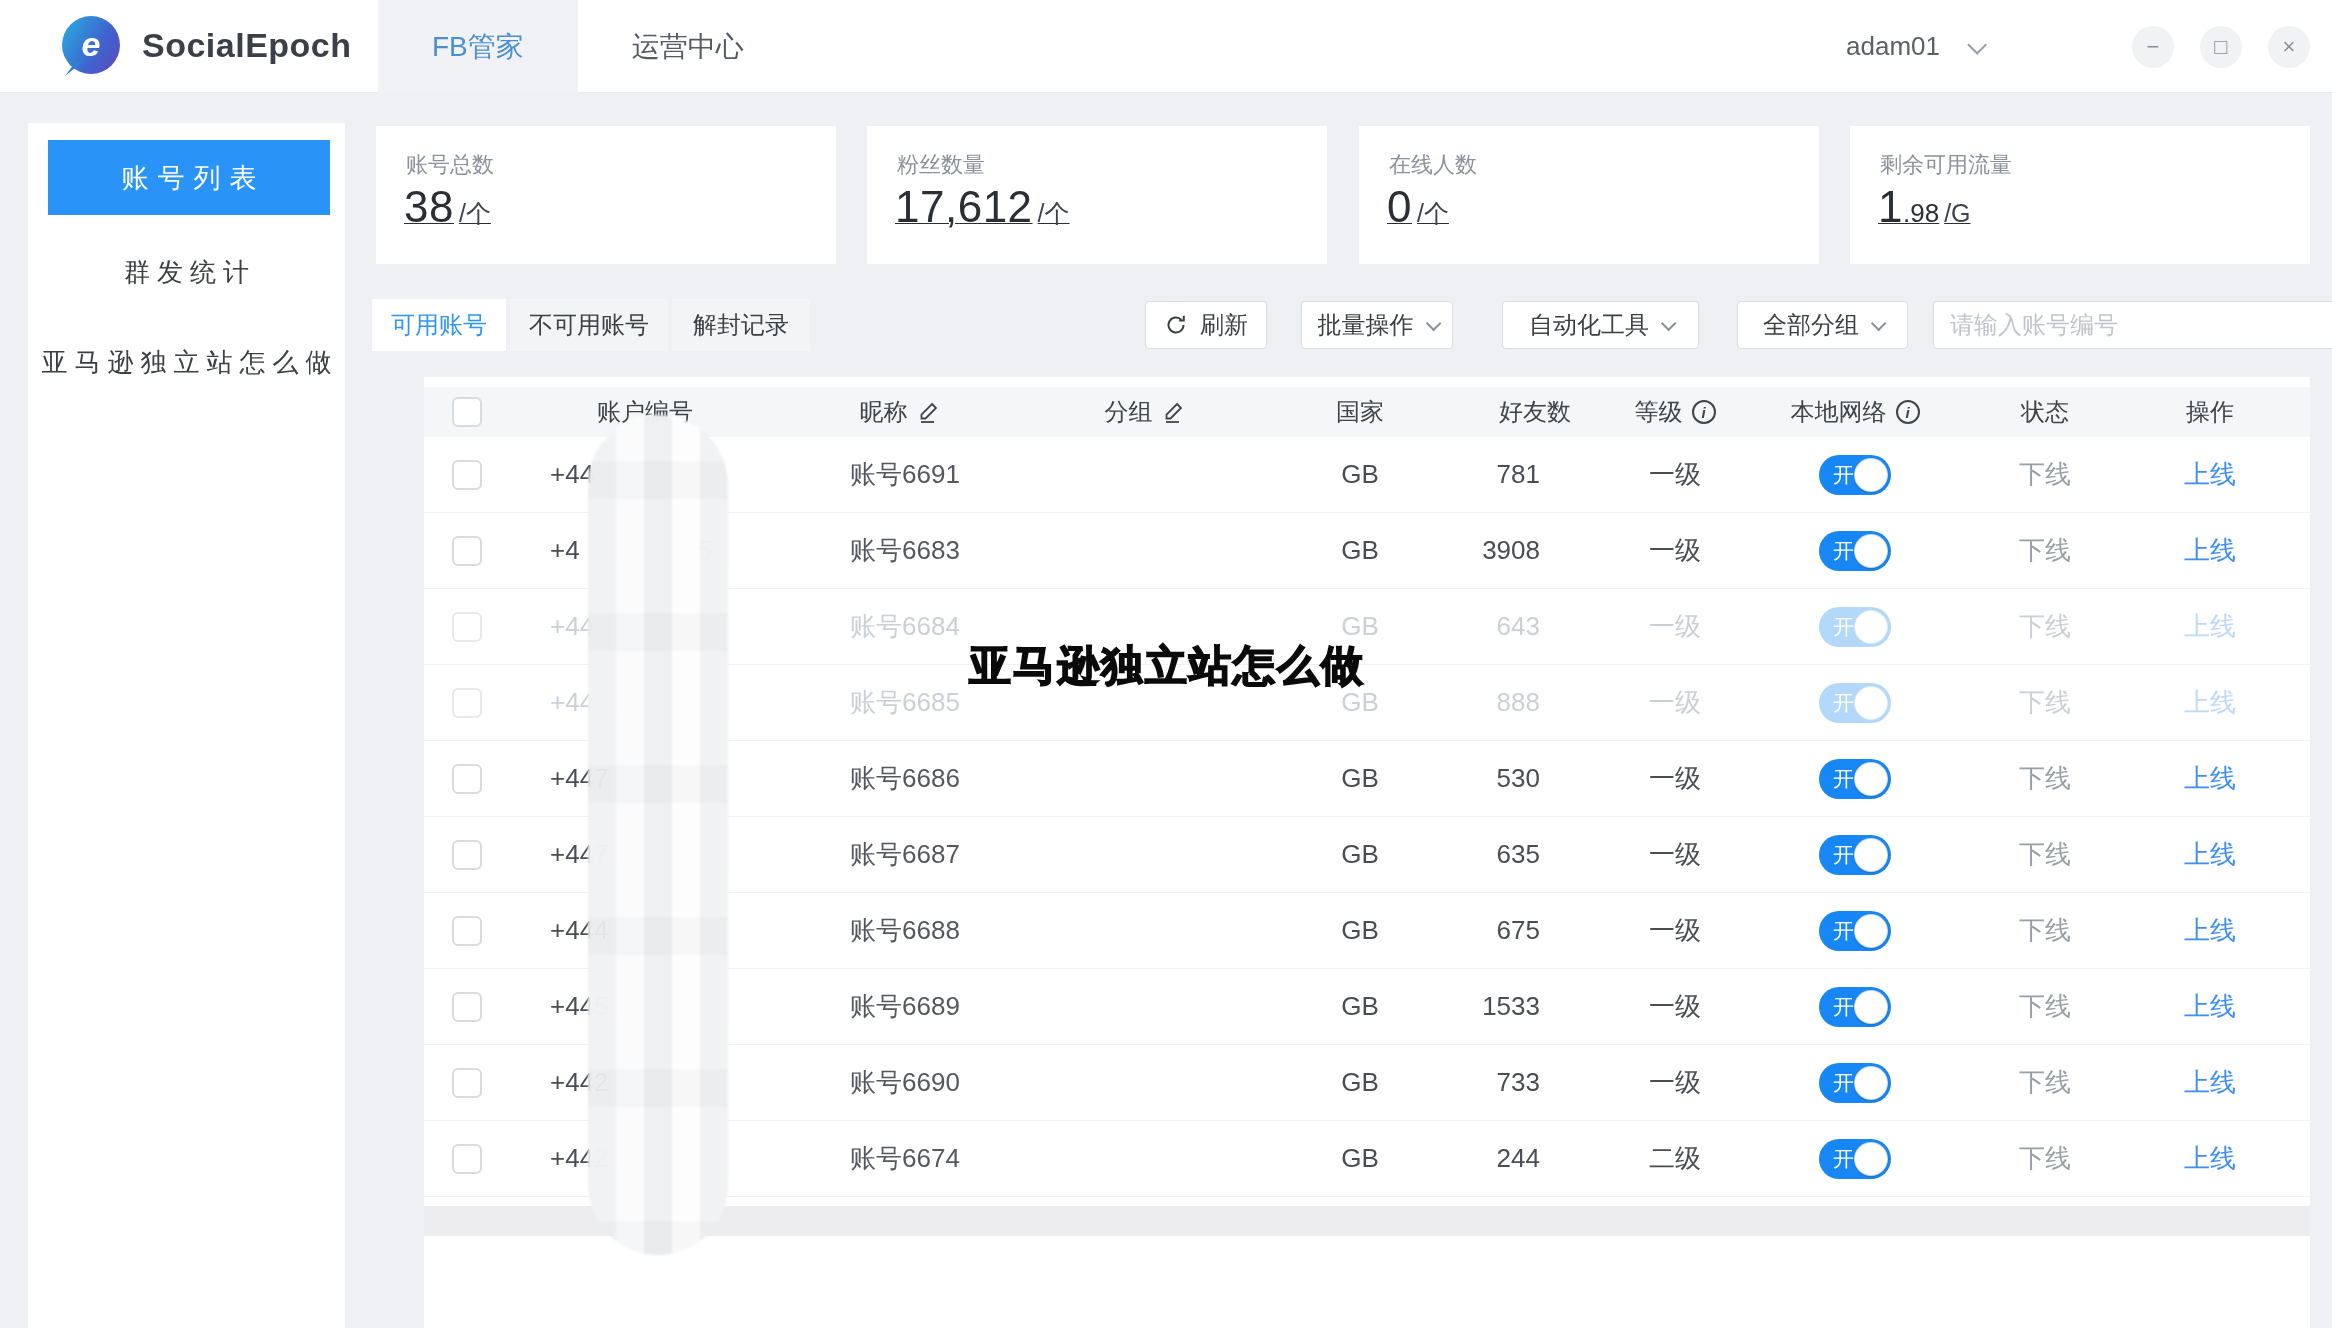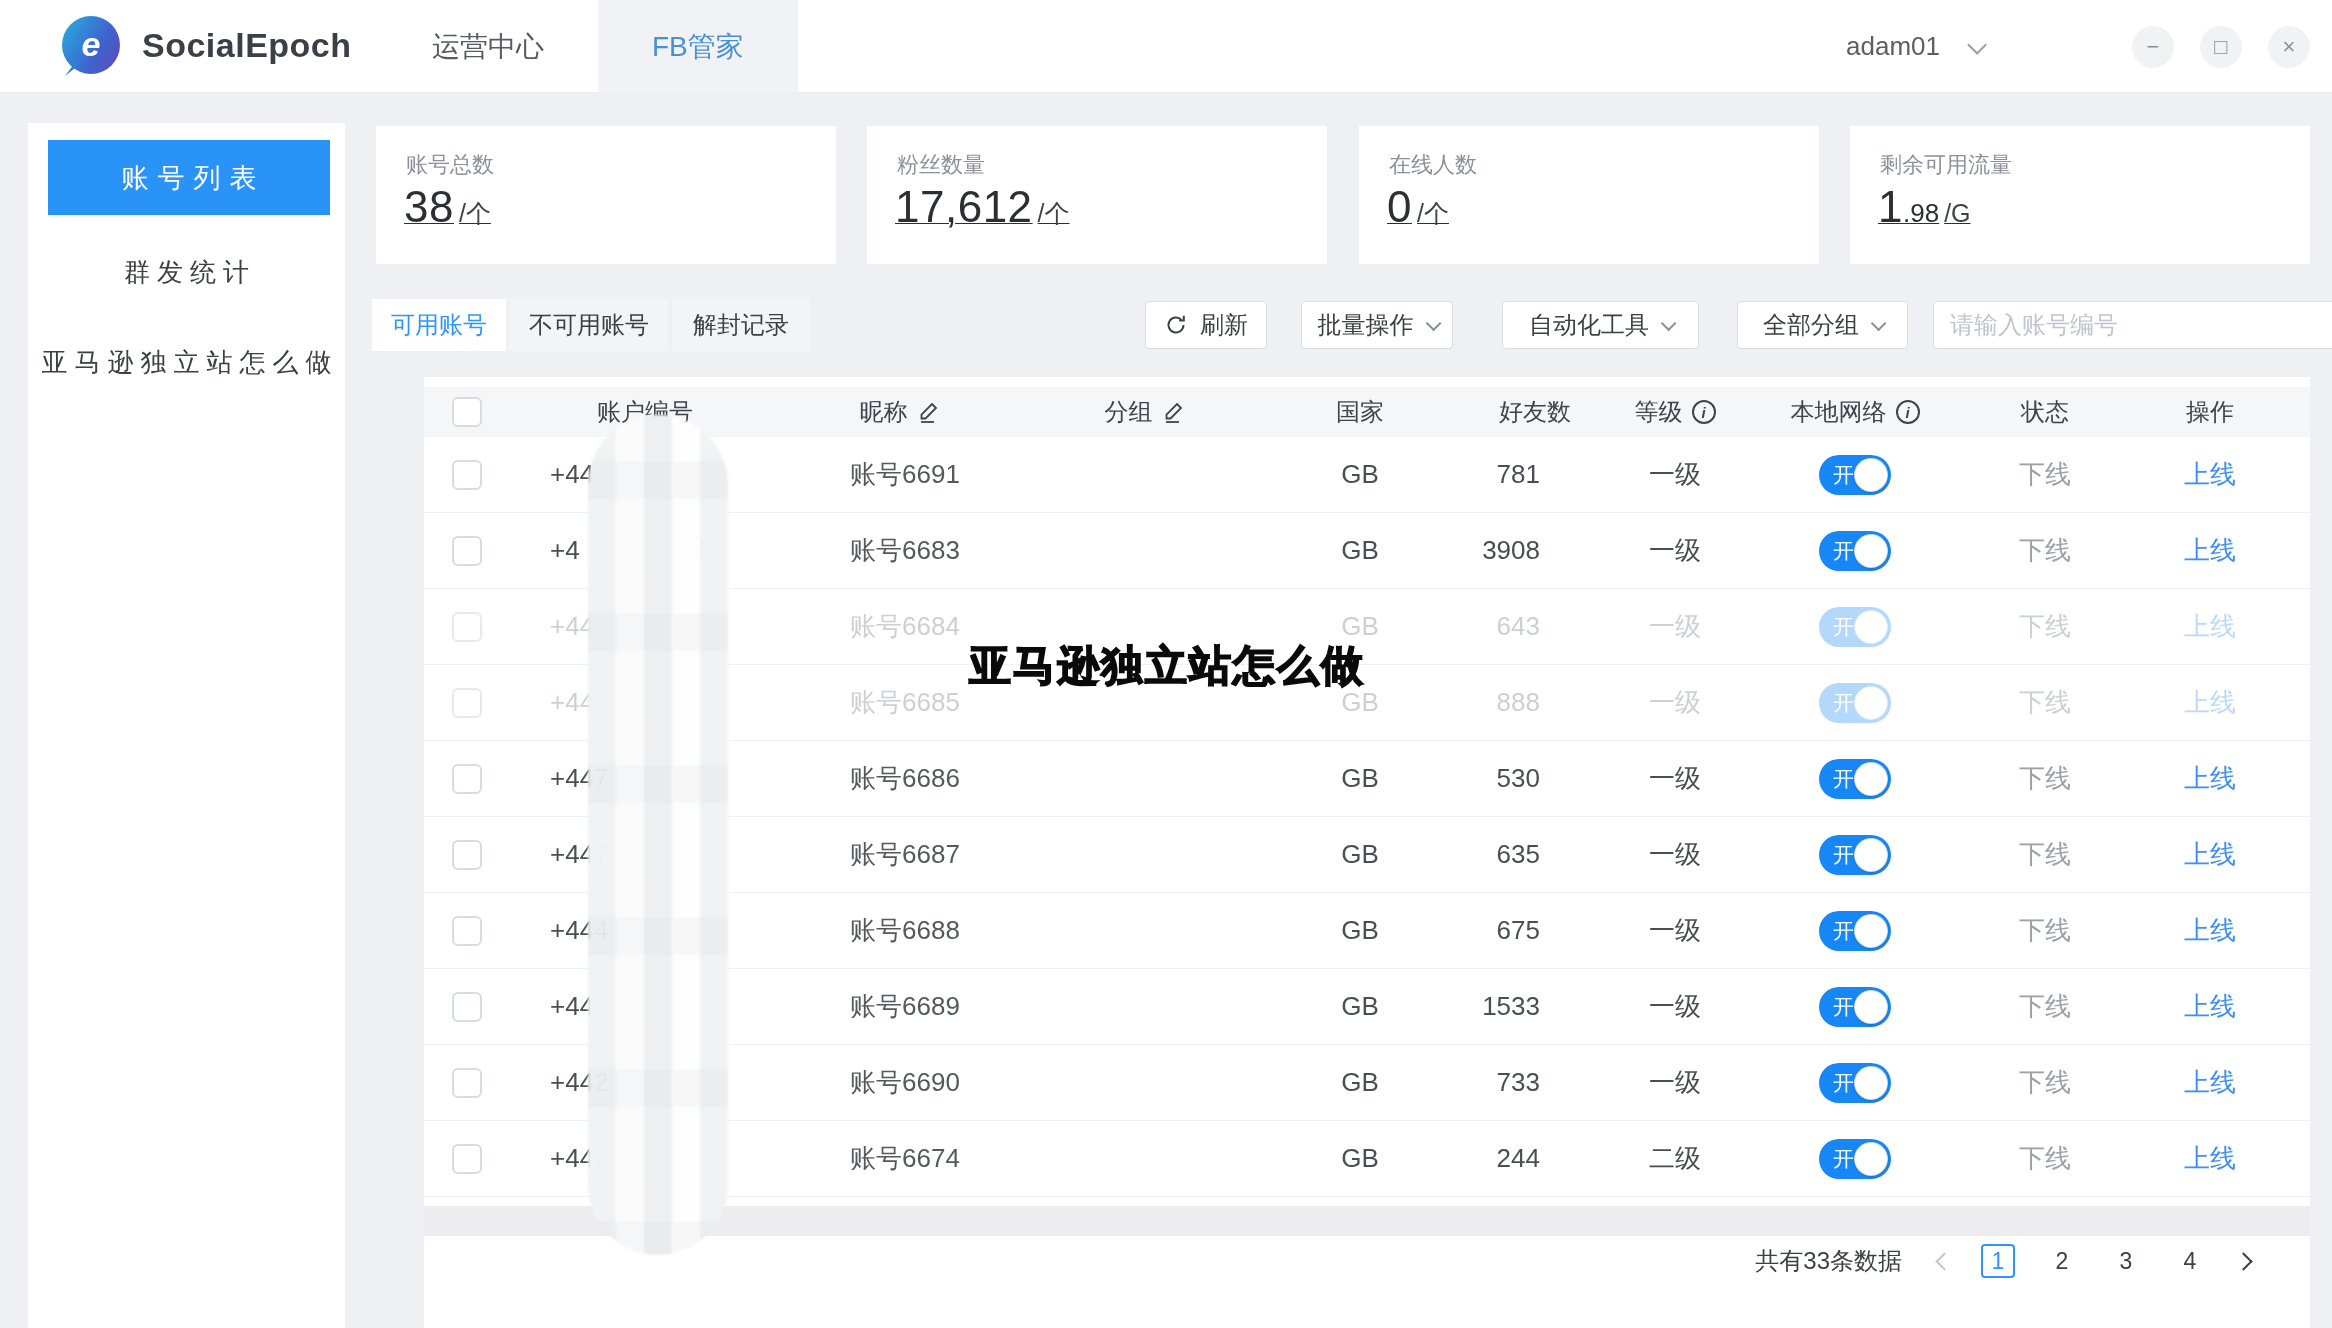--- a/index.html
+++ b/index.html
@@ -119,22 +119,22 @@
 <div id="app">
 
   <div class="topbar">
     <div class="brand">
       <div class="logo">
           <span class="e">e</span>
         </div>
       <div class="brand-name">SocialEpoch</div>
     </div>
     <div class="top-tabs">
+      <div class="top-tab active">FB管家</div>
       <div class="top-tab">运营中心</div>
-      <div class="top-tab active">FB管家</div>
     </div>
     <div class="user-area">
       <span class="user-name">adam01</span>
       <span class="chev-down"></span>
     </div>
     <div class="win-controls">
       <div class="win-btn">−</div>
       <div class="win-btn">□</div>
       <div class="win-btn">×</div>
     </div>
@@ -486,28 +486,19 @@
           </div>
     <div class="cell c-status">下线</div>
     <div class="cell">
             <span class="online-link">上线</span>
           </div>
   </div>
 </div>
 
     <div class="hscroll"></div>
 
-    <div class="pager">
-      <span class="total">共有33条数据</span>
-      <span class="pg-chev pg-prev"></span>
-      <span class="pg-num active">1</span>
-      <span class="pg-num">2</span>
-      <span class="pg-num">3</span>
-      <span class="pg-num">4</span>
-      <span class="pg-chev pg-next"></span>
-    </div>
   </div>
 
   <div class="blur-band"></div>
 
   <div class="watermark">亚马逊独立站怎么做</div>
 
 </div>
 
 </body></html>

